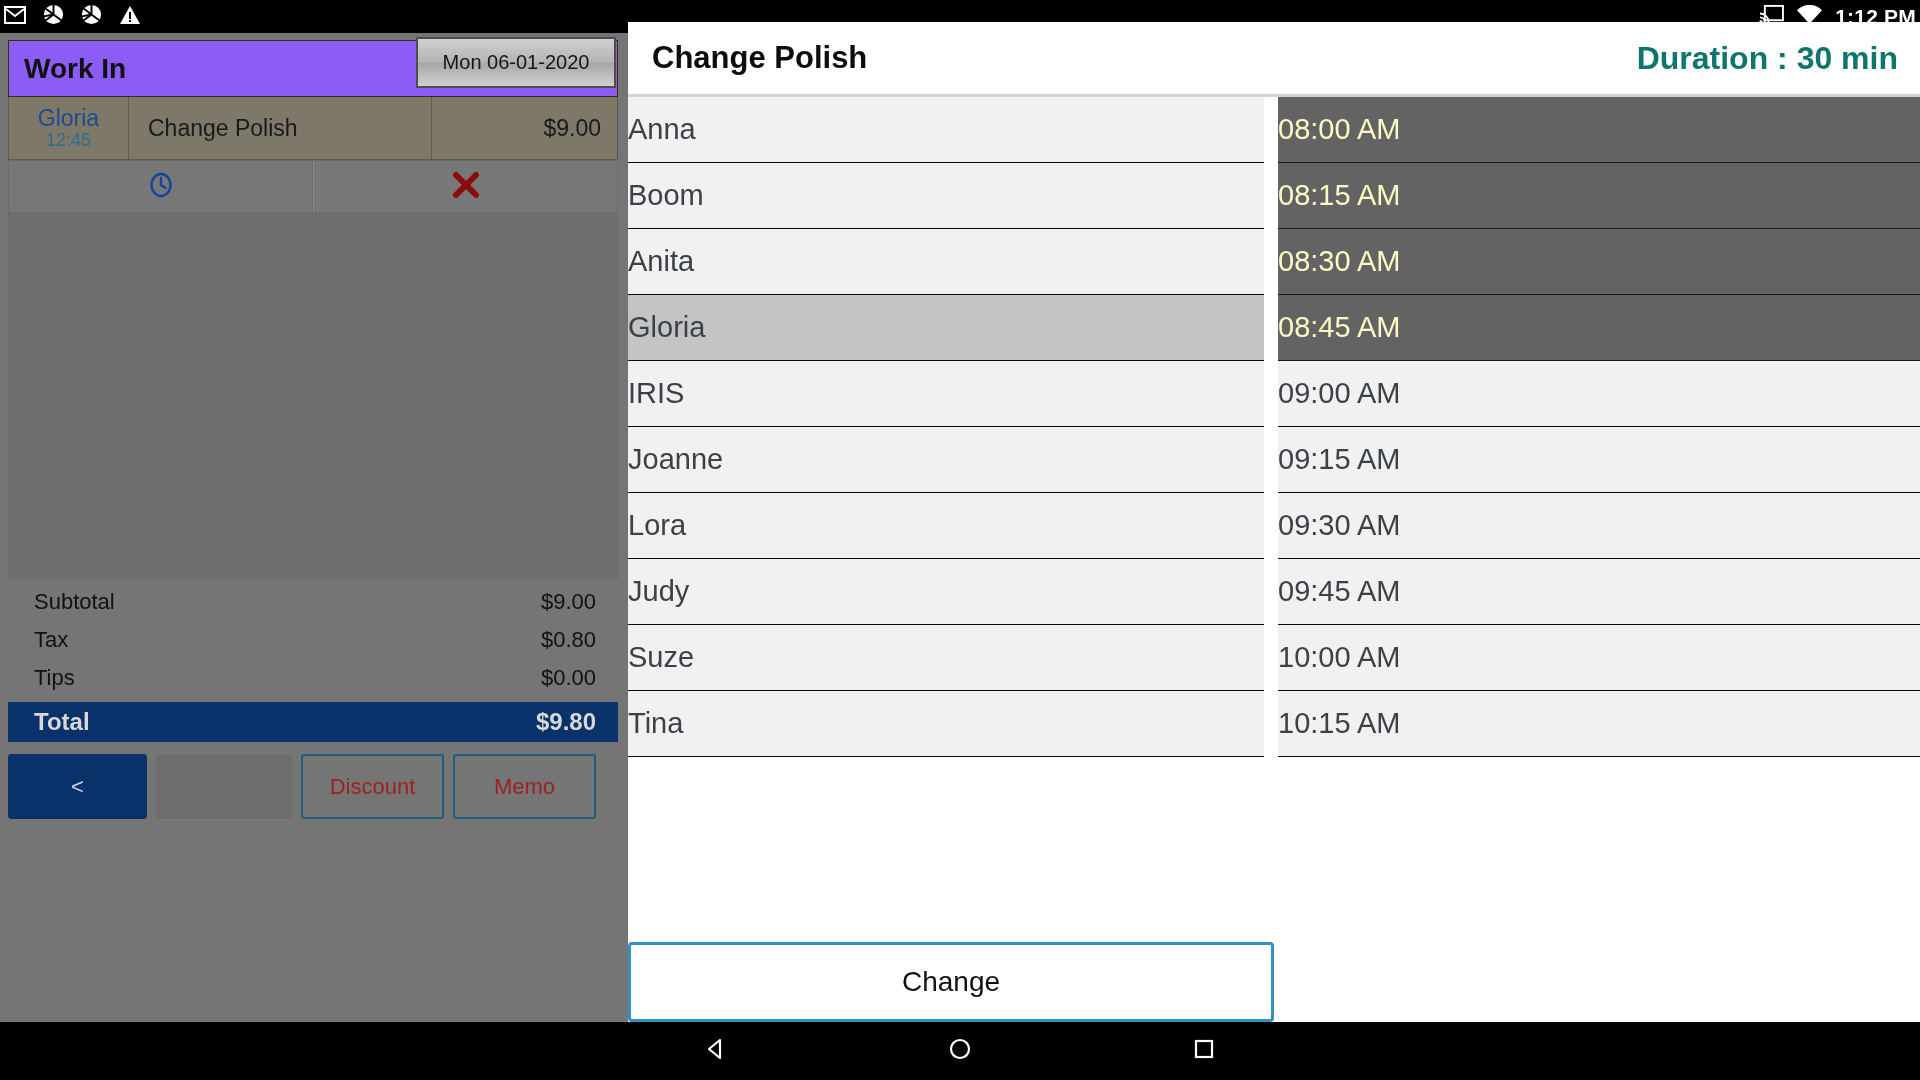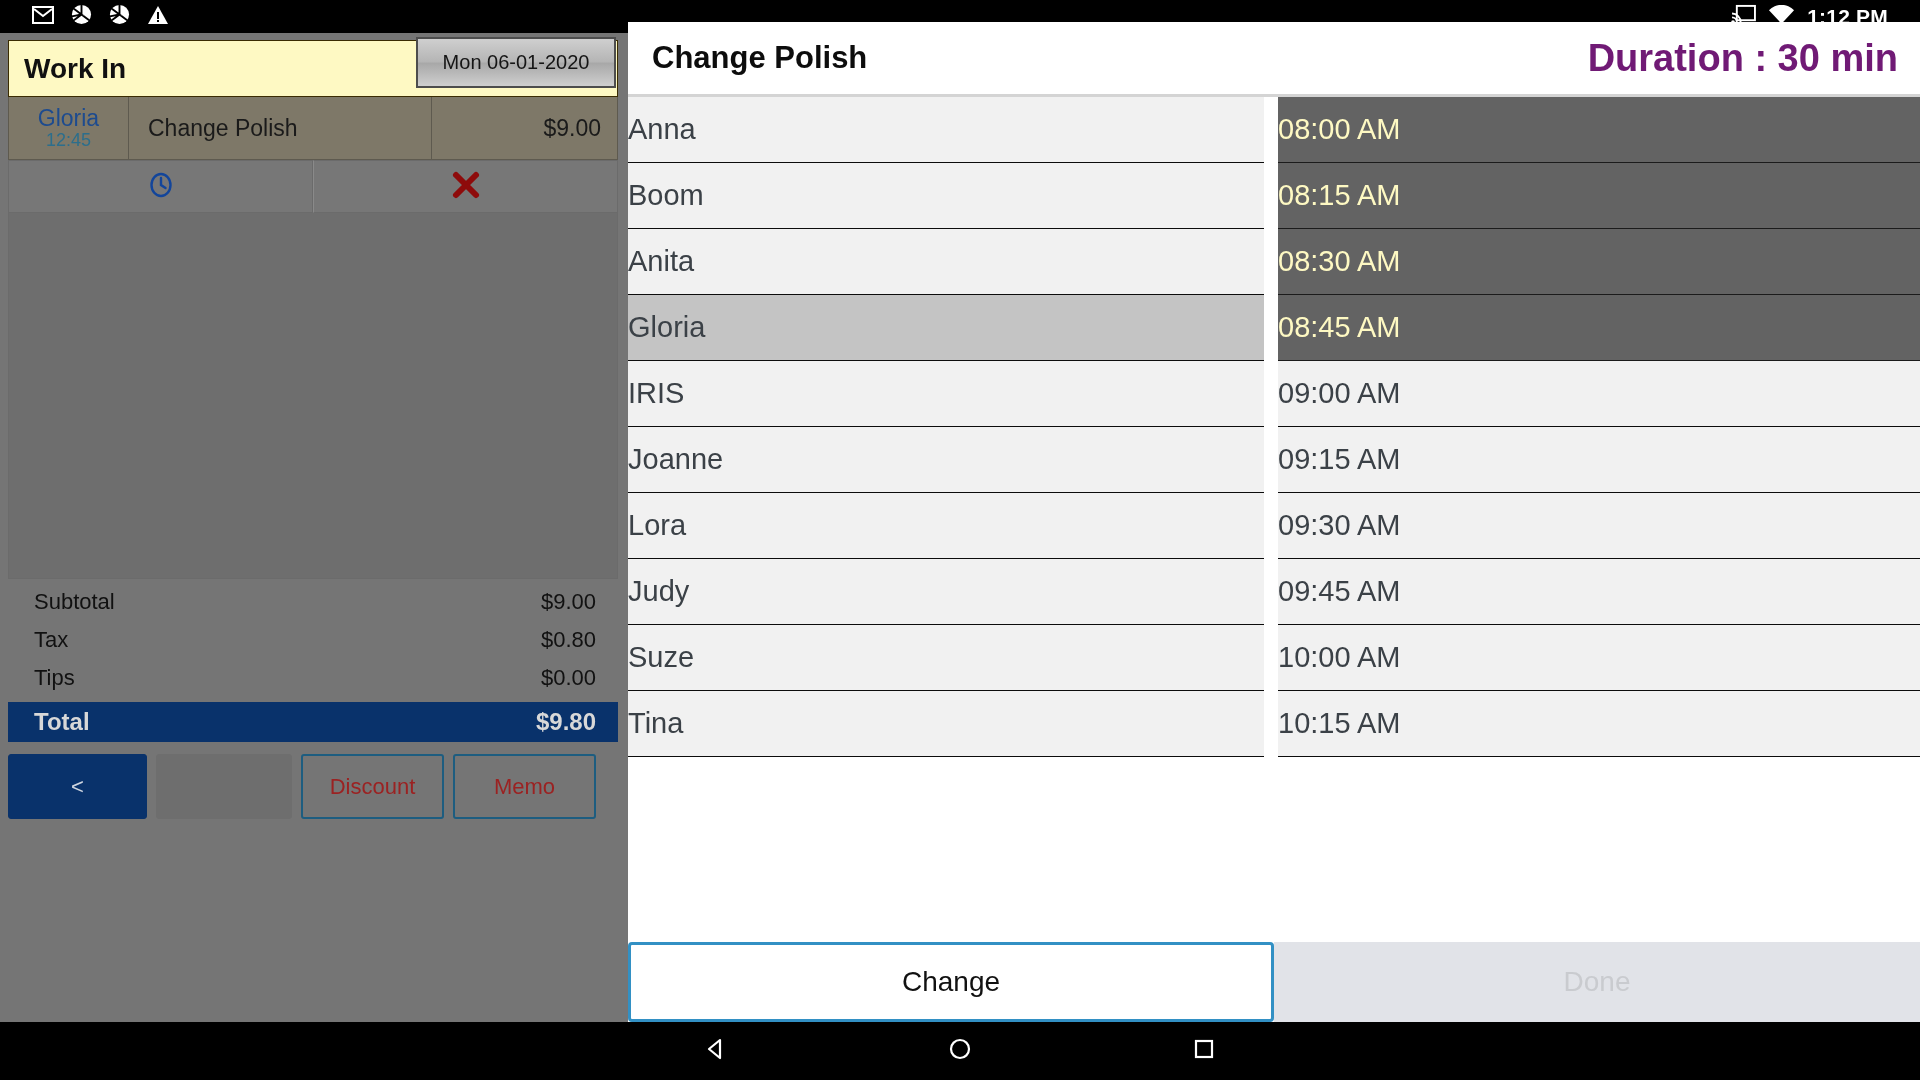--- a/index.html
+++ b/index.html
@@ -8,36 +8,36 @@
     background: #000;
     font-family: "Liberation Sans", sans-serif;
     overflow: hidden;
   }
   #root { position: relative; width: 1920px; height: 1080px; background: #757575; }
 
   
   .statusbar {
     position: absolute; top: 0; left: 0; width: 1920px; height: 33px;
     background: #000; display: flex; align-items: center;
-    padding: 0 32px; color: #fff;
+    padding: 0 4px; color: #fff;
   }
   .sb-left { display: flex; align-items: center; gap: 17px; }
   .sb-right { margin-left: auto; display: flex; align-items: center; gap: 12px; }
   .sb-time { font-size: 21px; font-weight: bold; letter-spacing: .2px; color:#fff; }
   .sb-ico { display: block; }
 
   
   .pos {
     position: absolute; left: 0; top: 33px; width: 627px; height: 989px;
     background: #757575;
   }
   .pos-inner { position: absolute; left: 8px; top: 7px; width: 610px; height: 975px; }
 
   .ticket-head {
-    position: relative; height: 57px; background: #fef9c3;
+    position: relative; height: 57px; background: #8b5cf6;
     border: 1px solid #3b2c02;
     display: flex; align-items: center;
   }
   .ticket-title {
     font-size: 28px; font-weight: bold; color: #111; padding-left: 15px;
   }
   .date-btn {
     position: absolute; right: 1px; top: -4px; width: 200px; height: 51px;
     background: linear-gradient(to bottom,#cfcfcf 0%,#b5b5b5 48%,#a8a8a8 52%,#cfcfcf 100%);
     border: 2px solid #4d4d4d;
@@ -94,21 +94,21 @@
   .dialog {
     position: absolute; left: 628px; top: 22px; width: 1292px; height: 1000px;
     background: #fff; border-radius: 3px 3px 0 0;
     display: flex; flex-direction: column;
   }
   .dlg-head {
     height: 72px; display: flex; align-items: center;
     padding: 0 22px 0 24px; background: #fff;
   }
   .dlg-title { font-size: 31px; font-weight: bold; color: #0d0d0d; }
-  .dlg-duration { margin-left: auto; font-size: 38px; font-weight: bold; color: #701a75; }
+  .dlg-duration { margin-left: auto; font-size: 32px; font-weight: bold; color: #0f766e; }
   .dlg-sep { height: 3px; background: #d4d4d4; }
 
   .dlg-body { flex: 1; display: flex; background: #fff; overflow: hidden; }
   .col {
     width: 50%; overflow: hidden; background: #fff;
   }
   .col.names { border-right: 6px solid #fff; padding-right: 4px; }
   .col.times { padding-left: 4px; }
 
   .opt {
@@ -288,21 +288,20 @@
         <div class="opt">09:15 AM</div>
         <div class="opt">09:30 AM</div>
         <div class="opt">09:45 AM</div>
         <div class="opt">10:00 AM</div>
         <div class="opt">10:15 AM</div>
       </div>
     </div>
 
     <div class="dlg-foot">
       <div class="foot-btn cancel">Change</div>
-      <div class="foot-btn done">Done</div>
     </div>
   </div>
 
   <div class="navbar">
     <span>
       <svg width="26" height="26" viewBox="0 0 26 26">
         <path d="M17 4 L6 13 L17 22 Z" fill="none" stroke="#fff" stroke-width="2.2" stroke-linejoin="round"></path>
       </svg>
     </span>
     <span>

